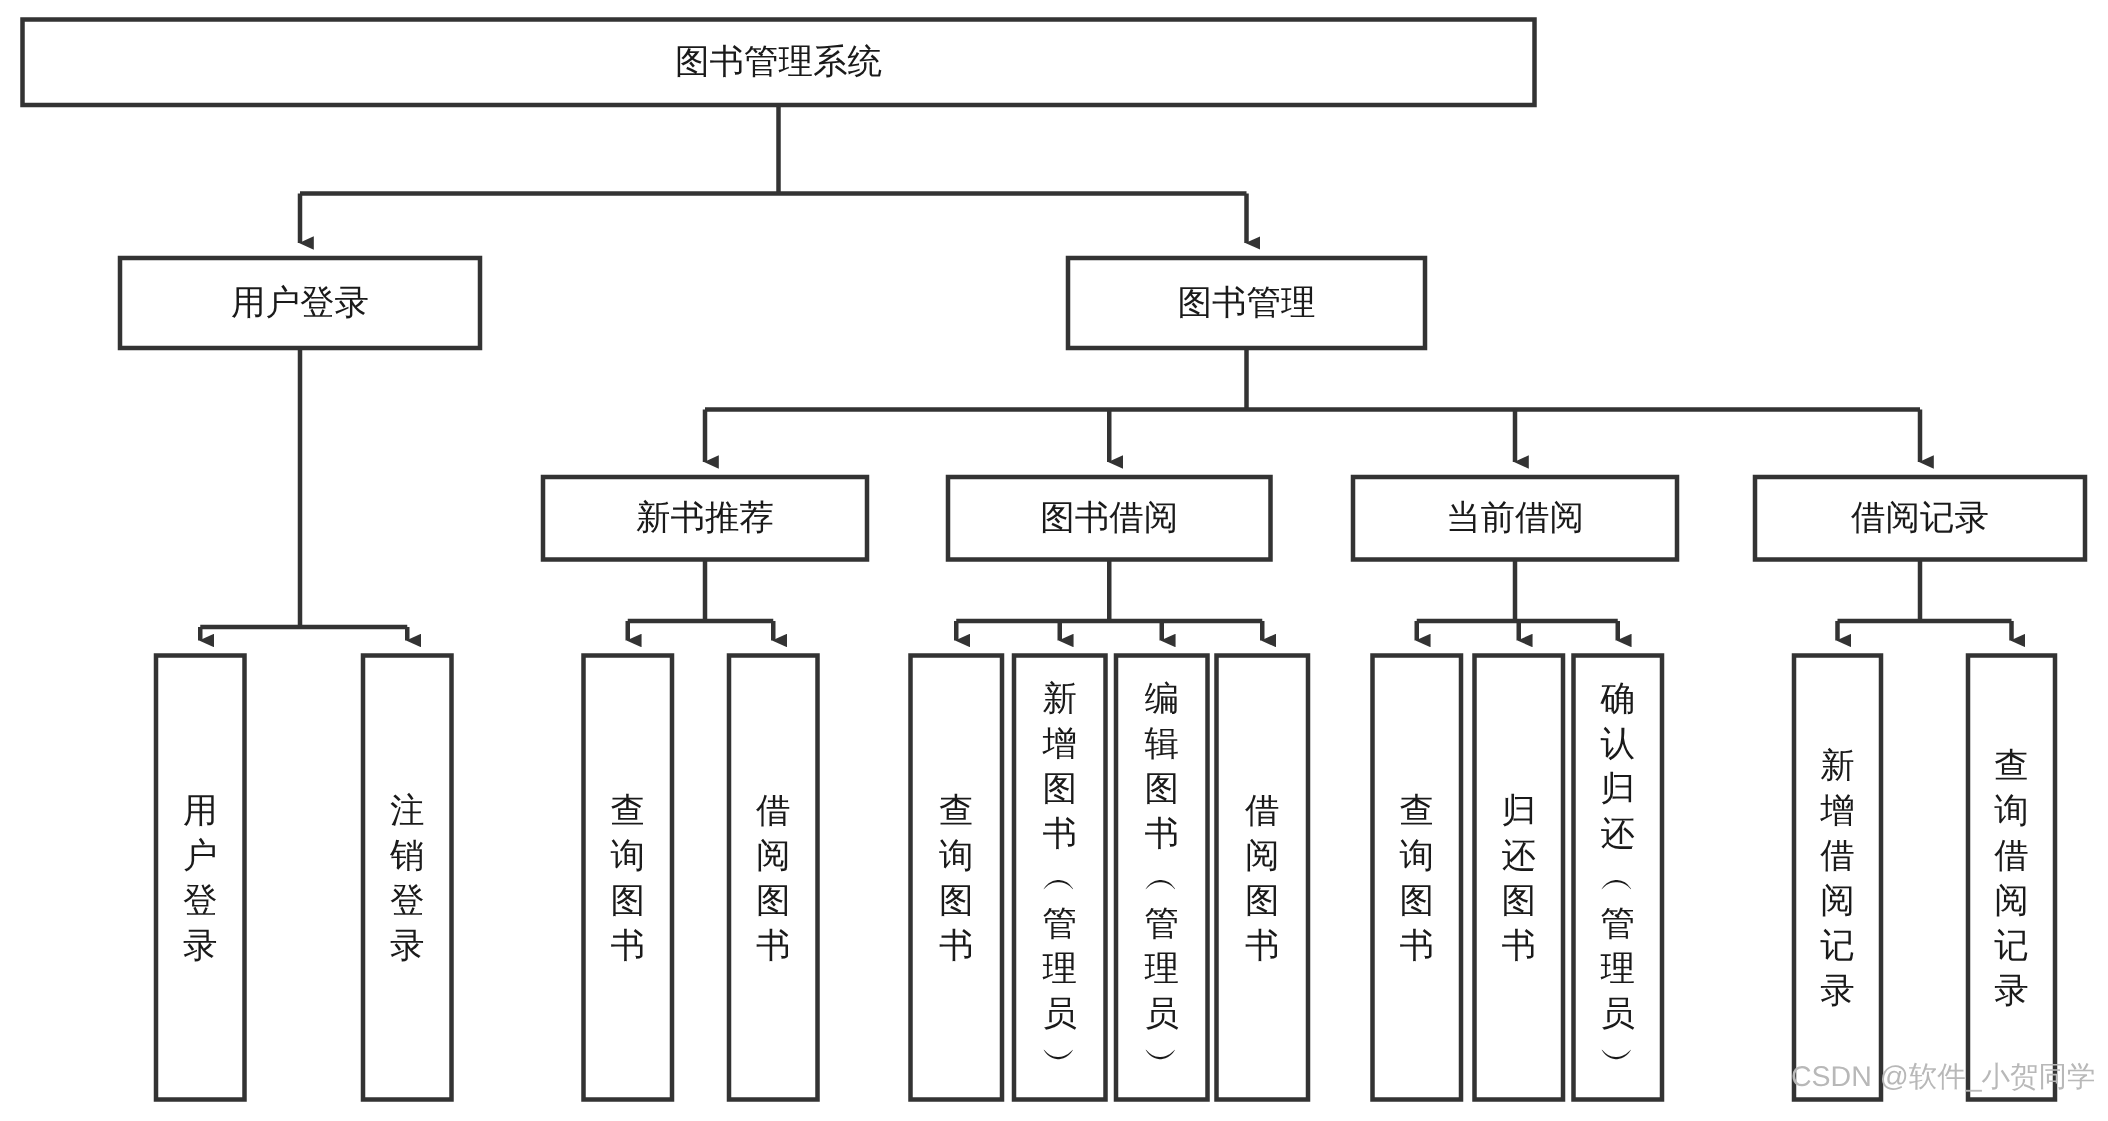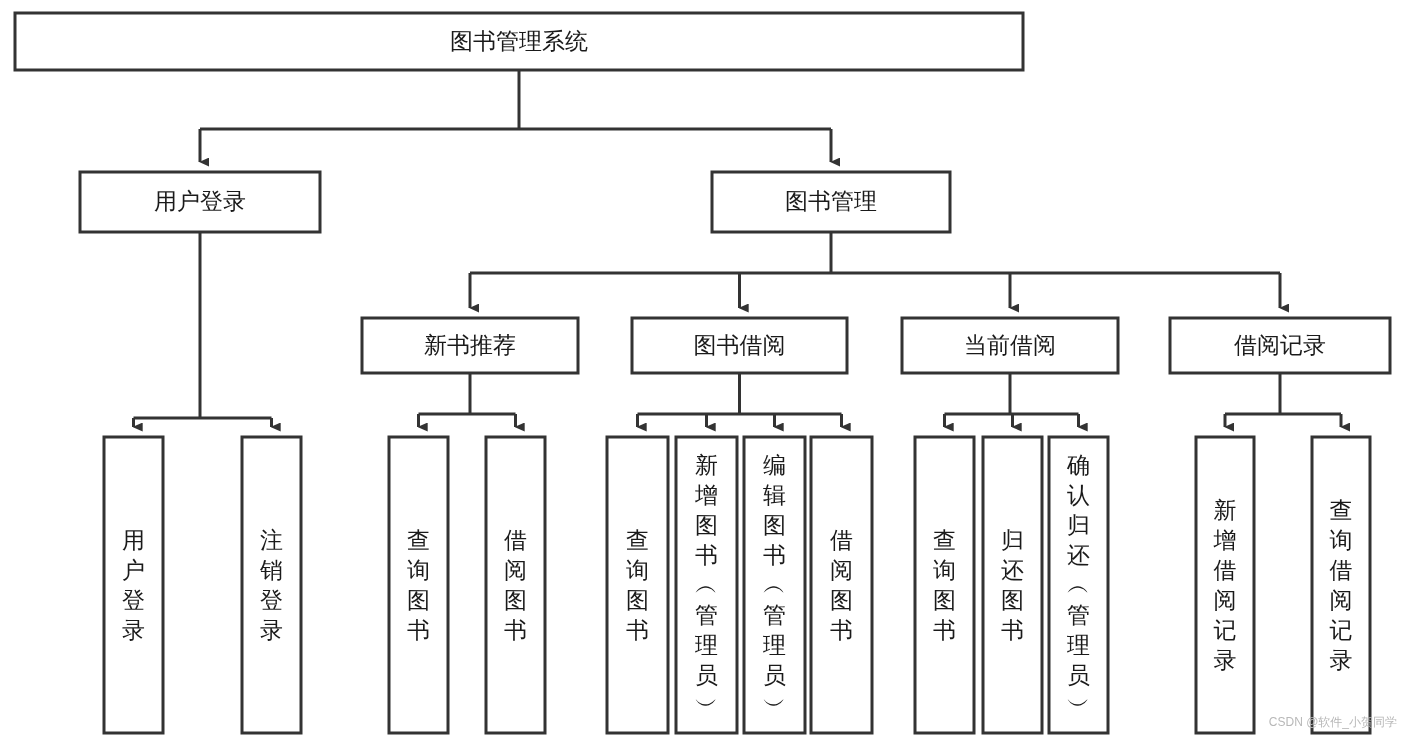--- a/index.html
+++ b/index.html
@@ -47,21 +47,21 @@
     font-family: "Liberation Sans", "DejaVu Sans", sans-serif;
     font-size: 23px;
     fill: #1a1a1a;
     text-anchor: middle;
   }
   .watermark {
     position: absolute;
     right: 8px;
     bottom: 4px;
     font-family: "Liberation Sans", "DejaVu Sans", sans-serif;
-    font-size: 12px;
+    font-size: 19px;
     color: #b8b8b8;
     white-space: nowrap;
     pointer-events: none;
   }
 </style>
 </head>
 <body>
 
 <div id="diagram-root">
   <svg id="flow" viewBox="0 0 1405 747" xmlns="http://www.w3.org/2000/svg">

